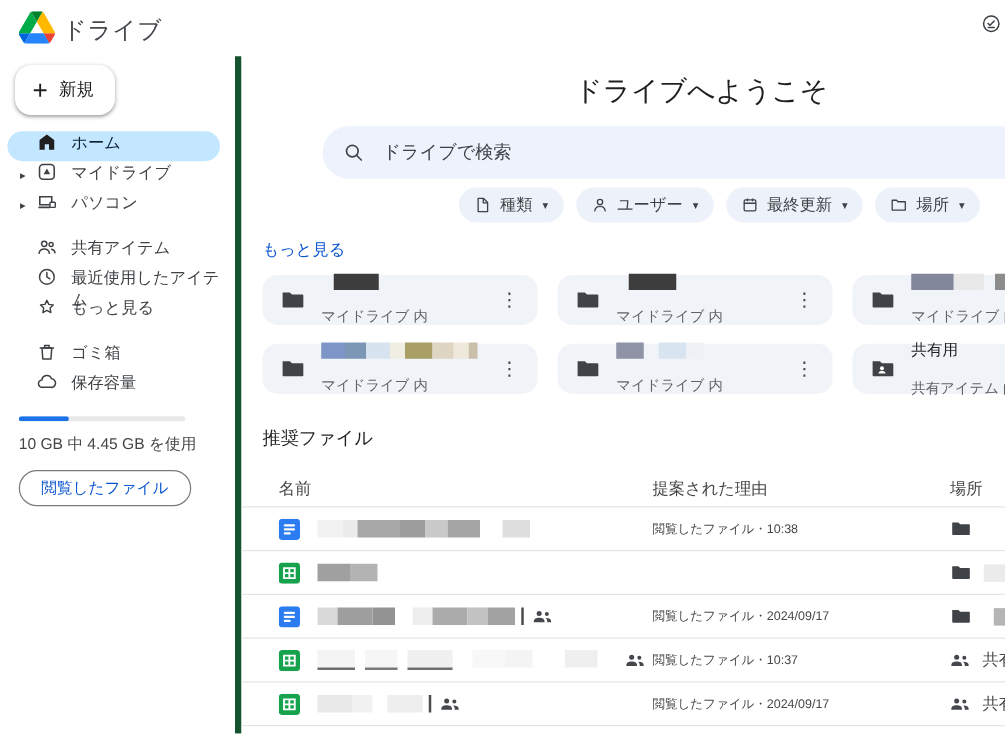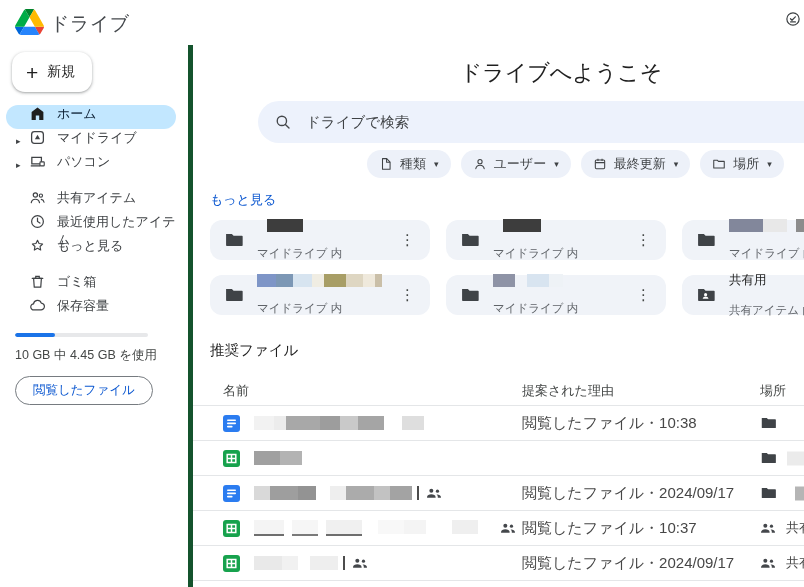--- a/index.html
+++ b/index.html
@@ -67,21 +67,21 @@
   .rows{position:absolute;top:360px;left:0;width:760px;}
   .rows{border-top:1px solid #e4e6e8;}
   .row{position:relative;height:35px;border-bottom:1px solid #e4e6e8;display:flex;align-items:center;
      padding-left:30px;box-sizing:border-box;cursor:pointer;}
   .ficon{width:17px;height:17px;margin-right:14px;flex:0 0 17px;}
   .rb{display:inline-block;height:14px;}
   .crb{display:inline-flex;gap:0;}
   .card .rb{height:13px;}
   .vbar{display:inline-block;width:2px;height:14px;background:#4c4c4c;margin-left:5px;}
   .ppl{margin-left:7px;}
-  .reason{position:absolute;left:329px;top:50%;transform:translateY(-50%);font-size:15px;color:#474747;white-space:nowrap;}
+  .reason{position:absolute;left:329px;top:50%;transform:translateY(-50%);font-size:10px;color:#474747;white-space:nowrap;}
   .loc{position:absolute;left:567px;top:50%;transform:translateY(-50%);display:flex;align-items:center;gap:10px;
      font-size:13px;color:#474747;white-space:nowrap;}
 </style>
 </head>
 <body>
 
 <div class="app">
 
   <div class="header">
     <span class="logo">

